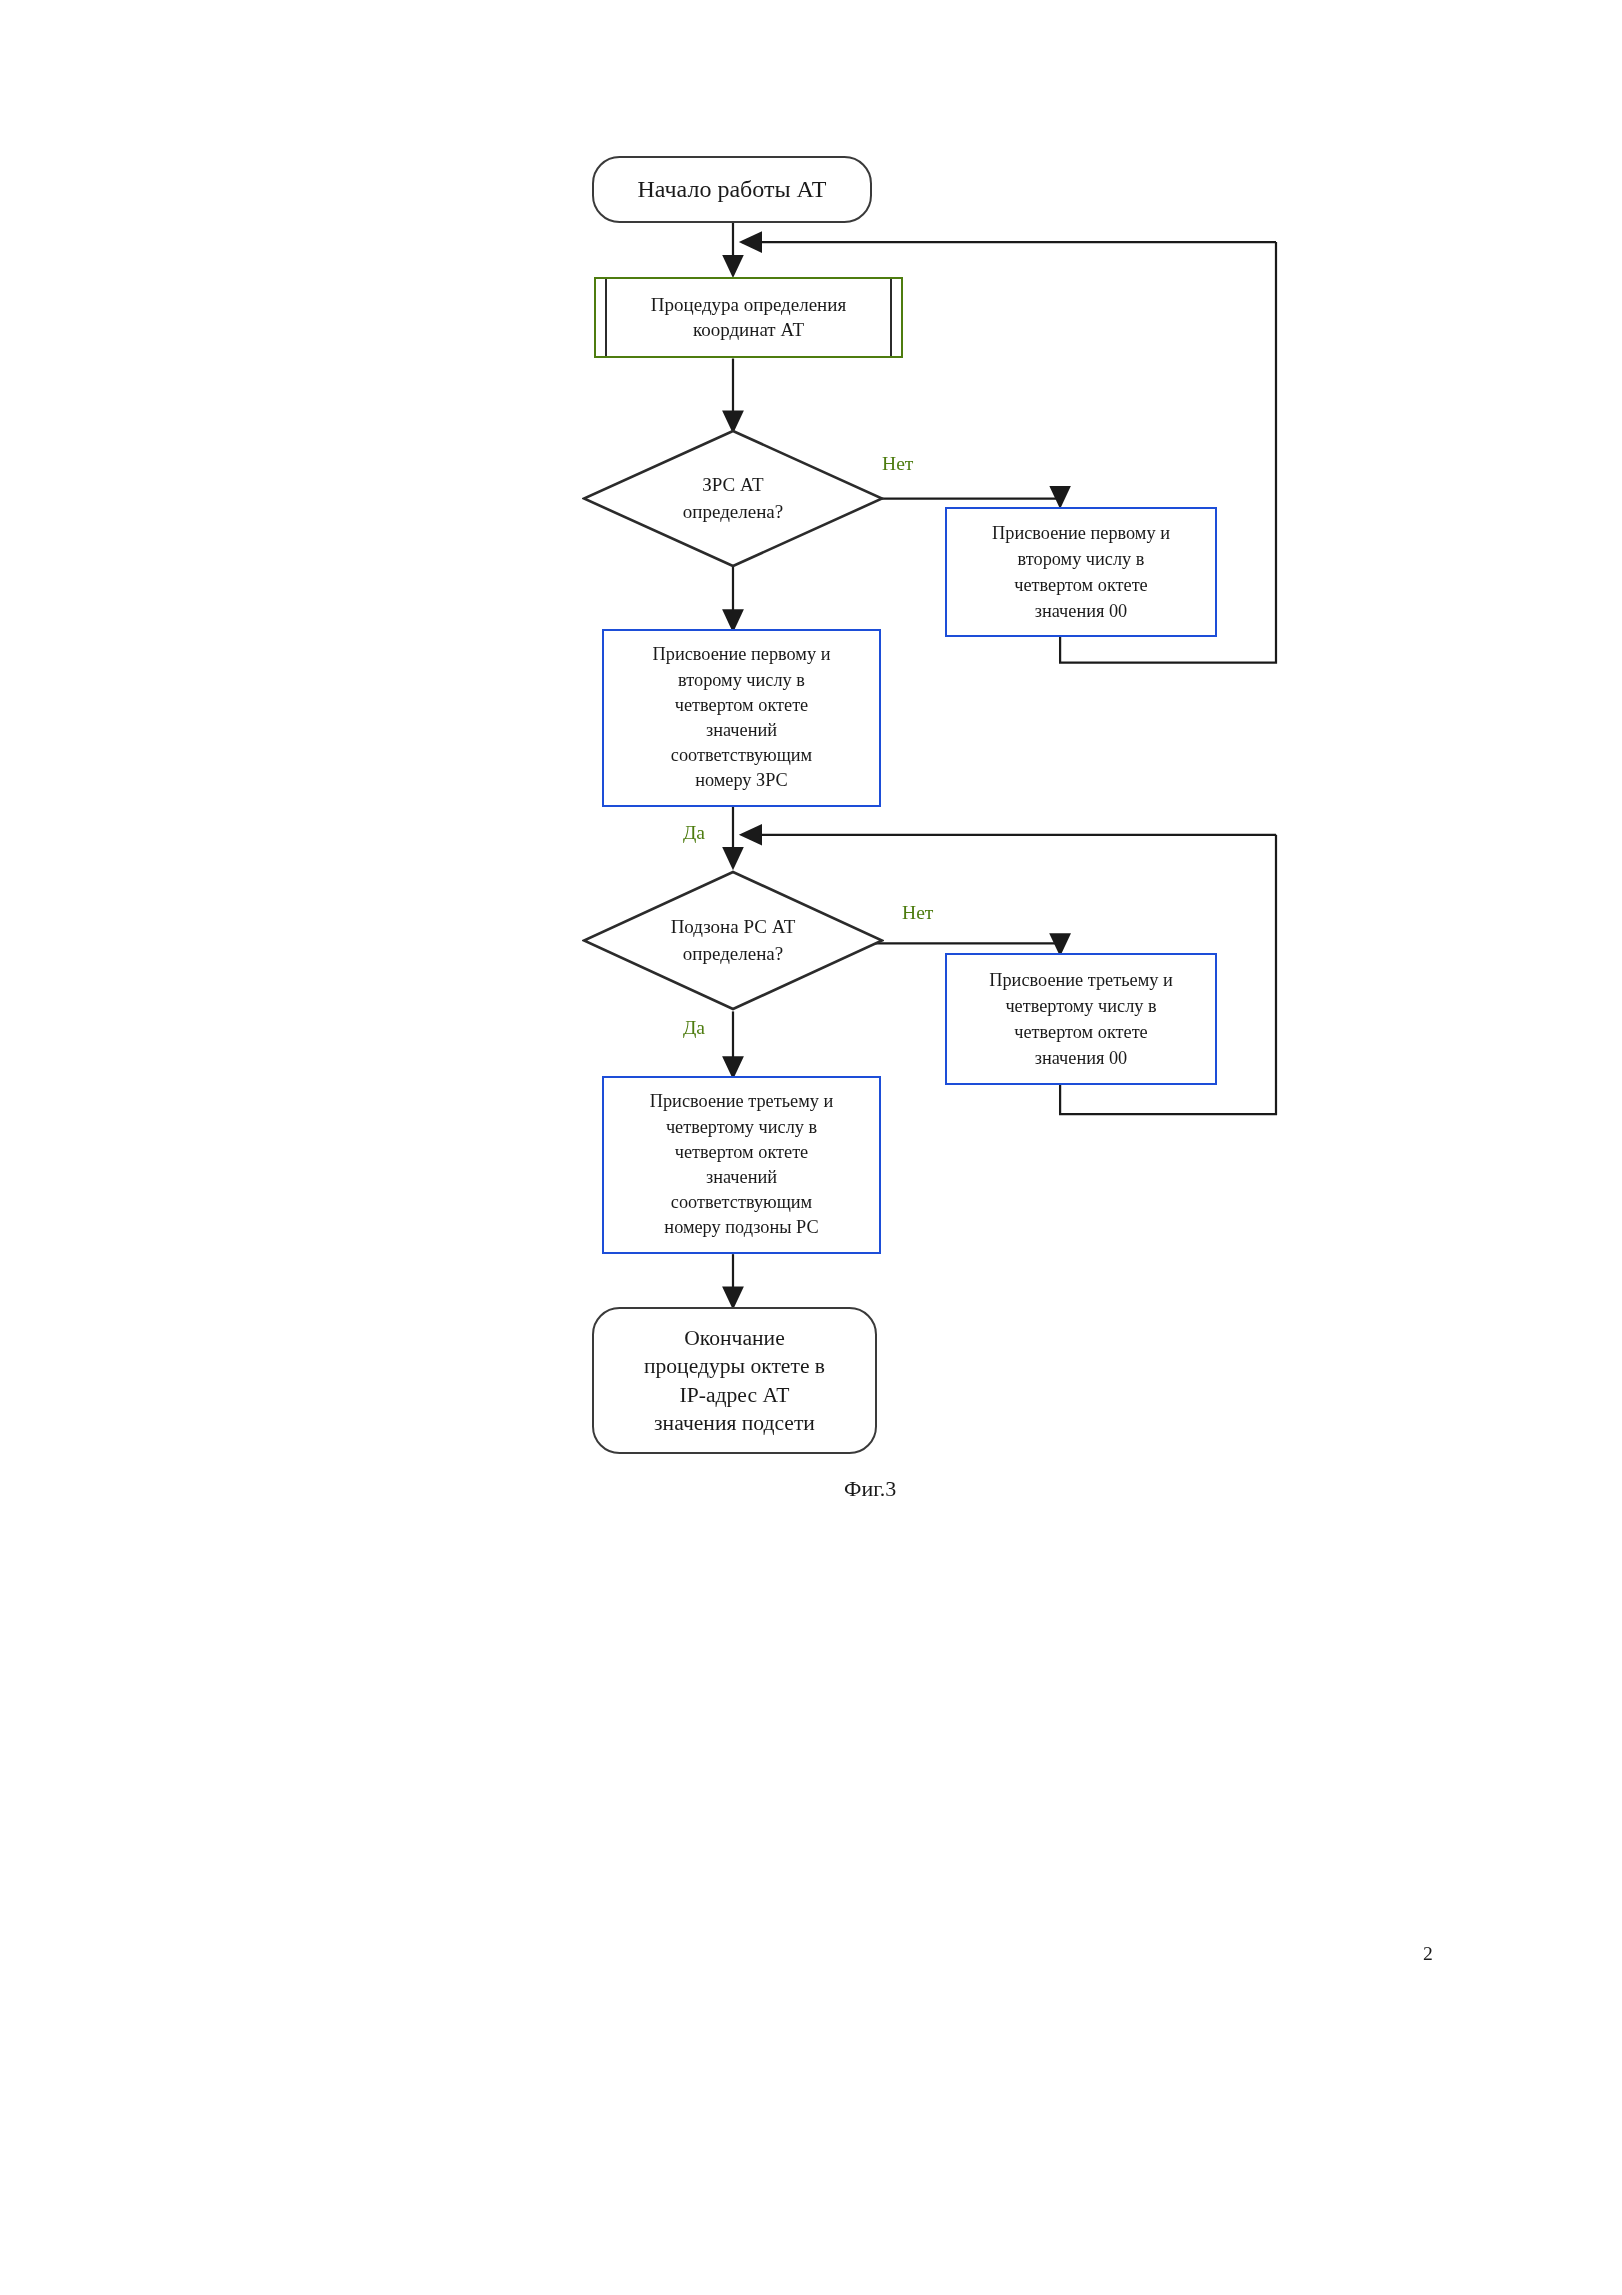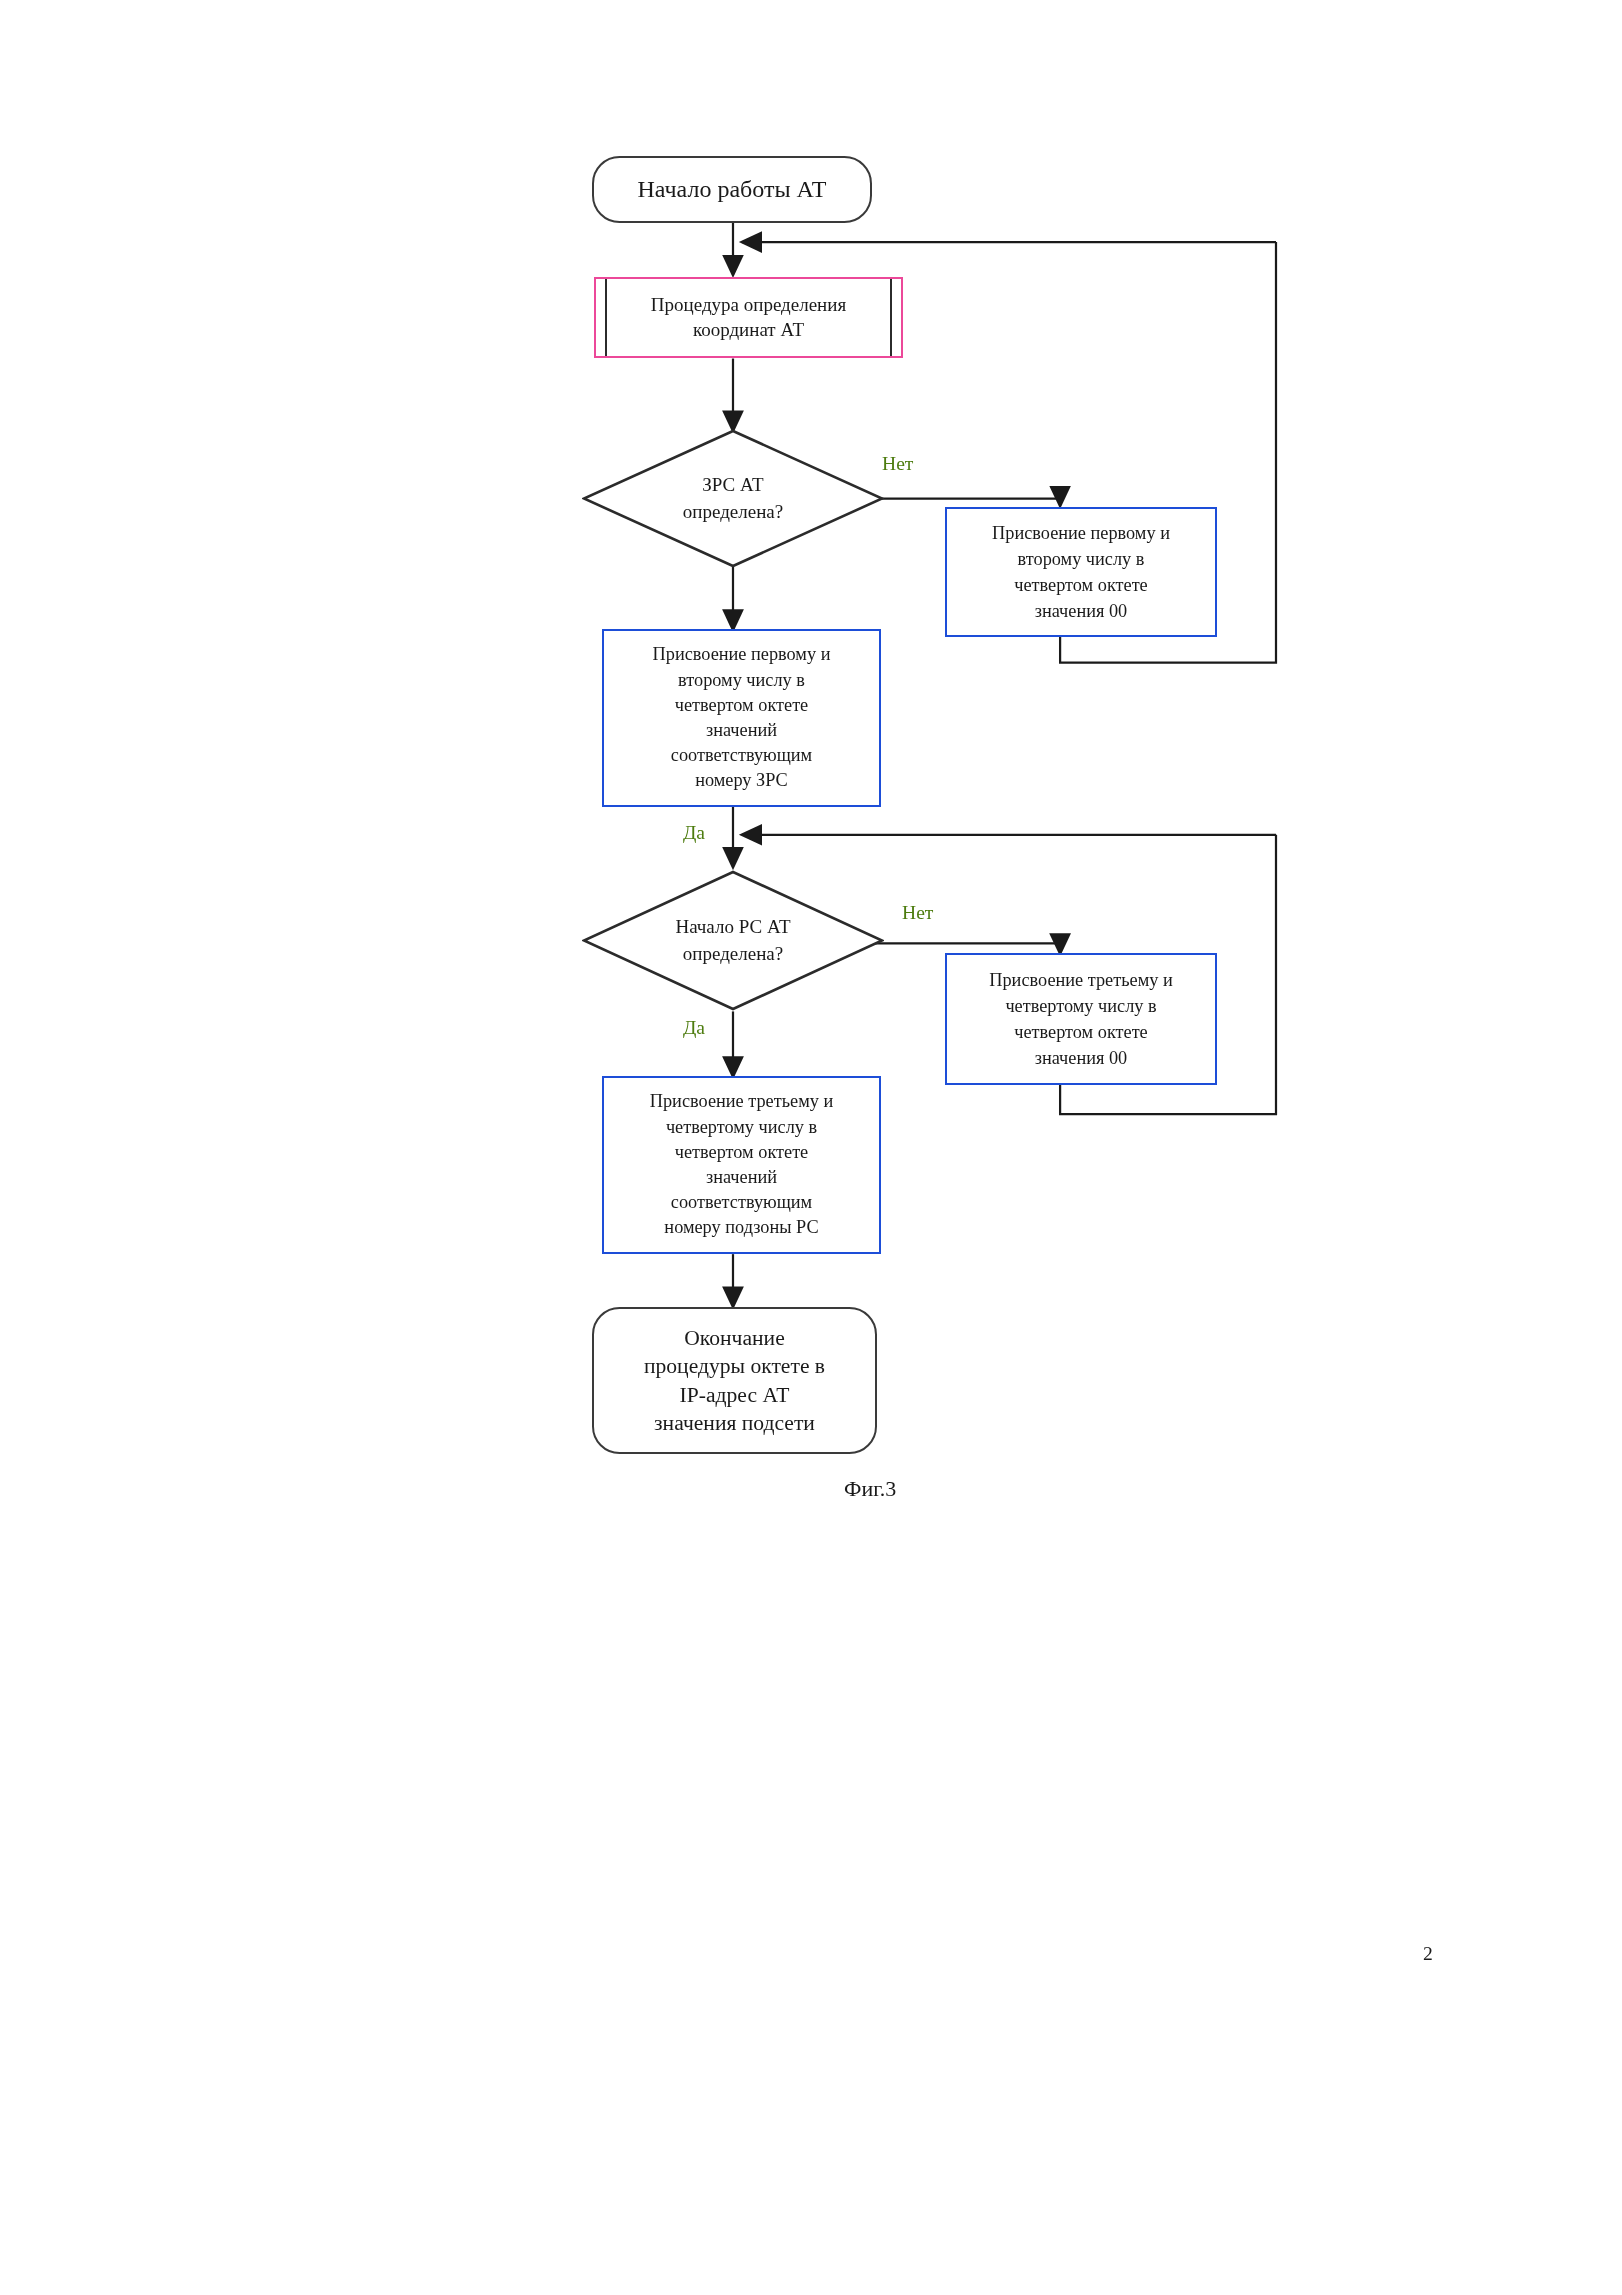--- a/index.html
+++ b/index.html
@@ -50,21 +50,21 @@
 
   
   .process {
     border: 2px solid #1d4ed8;
     background: #ffffff;
     margin-left: 8px;
   }
 
   
   .predefined {
-    border: 2px solid #ec4899;
+    border: 2px solid #4d7c0f;
     background: #ffffff;
   }
   .predefined::before,
   .predefined::after {
     content: "";
     position: absolute;
     top: 0;
     bottom: 0;
     width: 0;
     border-left: 2px solid #2b2b2b;
@@ -187,21 +187,21 @@
 четвертом октете
 значений
 соответствующим
 номеру ЗРС</span>
     </div>
 
     <div class="node decision" style="left:582px; top:870px; width:302px; height:141px; font-size:19px; line-height:1.42;">
       <svg class="diamond-shape" viewBox="0 0 462 216" preserveAspectRatio="none">
         <polygon points="231,3 459,108 231,213 3,108" fill="#ffffff" stroke="#2b2b2b" stroke-width="4"></polygon>
       </svg>
-      <span class="txt">Начало РС АТ
+      <span class="txt">Подзона РС АТ
 определена?</span>
     </div>
 
     <div class="node process" style="left:937px; top:953px; width:272px; height:132px; font-size:18.3px; line-height:1.43;">
       <span class="txt">Присвоение третьему и
 четвертому числу  в
 четвертом октете
 значения 00</span>
     </div>
 

